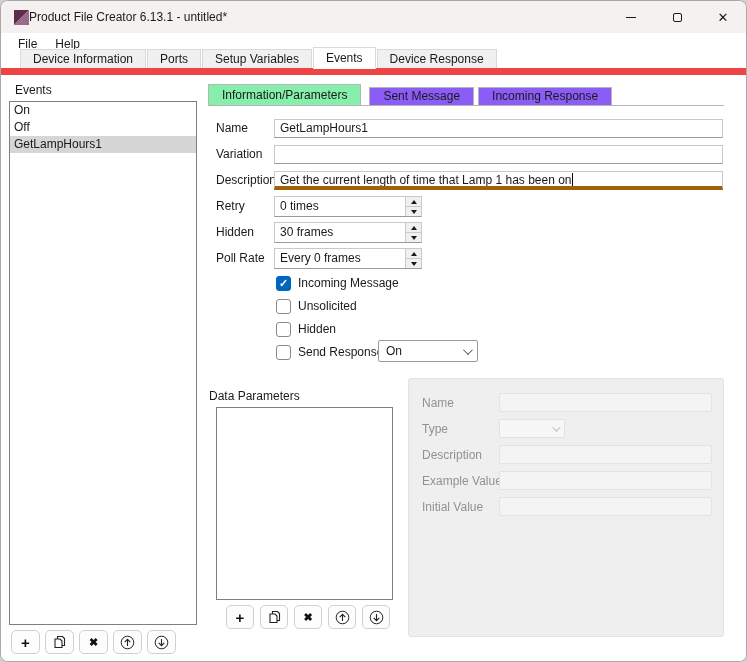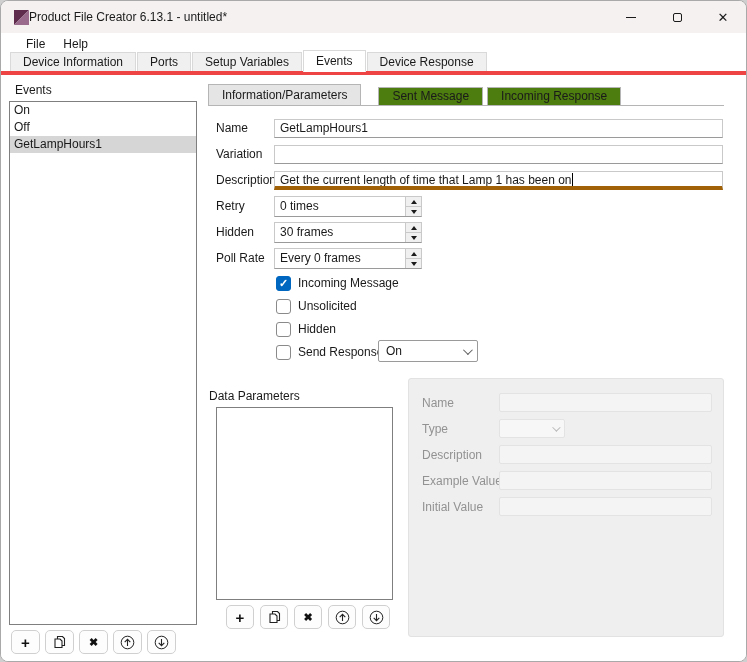--- a/index.html
+++ b/index.html
@@ -15,25 +15,25 @@
   .app-icon{ width:15px; height:15px; margin-left:13px; flex:0 0 auto; }
   .title-text{ font-size:12px; color:#1b1b1b; white-space:nowrap; }
   .win-controls{ margin-left:auto; display:flex; height:32px; }
   .win-btn{ width:46px; height:32px; display:flex; align-items:center; justify-content:center;
     cursor:default; }
   .glyph-min{ width:10px; height:1px; background:#1a1a1a; }
   .glyph-max{ width:9px; height:9px; border:1px solid #1a1a1a; border-radius:2px; }
   .glyph-close{ font-size:13px; line-height:1; color:#1a1a1a; }
   
   .menubar{ position:absolute; left:0; top:32px; right:0; height:21px; background:#ffffff;
-    display:flex; align-items:center; padding-left:16px; }
+    display:flex; align-items:center; padding-left:8px; }
   .menu-item{ padding:2px 9px; }
   
   .tabstrip{ position:absolute; left:0; top:53px; right:0; height:21px;
-    display:flex; align-items:flex-end; padding-left:9px; border-bottom:4px solid #ef4444; background:#fff; }
+    display:flex; align-items:flex-end; padding-left:19px; border-bottom:7px solid #ef4444; background:#fff; }
   .tab{ background:#f0f0f0; border:1px solid #d9d9d9; border-bottom:none; height:19px;
     line-height:18px; padding:0 12px; margin-right:1px; white-space:nowrap; }
   .tab.active{ background:#ffffff; height:22px; line-height:21px; margin-bottom:-1px;
     border-bottom:1px solid #ffffff; }
   
   .content{ position:absolute; left:0; top:75px; right:0; bottom:0; background:#fff; }
   .panel-label{ position:absolute; font-size:12px; color:#1a1a1a; }
   
   .events-label{ left:14px; top:7px; }
   .events-list{ position:absolute; left:8px; top:25px; width:188px; height:524px;
@@ -41,23 +41,23 @@
   .list-item{ height:17px; line-height:17px; padding-left:4px; white-space:nowrap; }
   .list-item.selected{ background:#d6d6d6; }
   .btn-row{ position:absolute; display:flex; gap:5px; }
   .events-btns{ left:10px; top:554px; }
   .icon-btn{ width:29px; height:24px; background:#fdfdfd; border:1px solid #d0d0d0;
     border-radius:5px; display:flex; align-items:center; justify-content:center; }
   .plus-glyph{ font-size:15px; font-weight:bold; line-height:1; color:#111; }
   .x-glyph{ font-size:11px; font-weight:bold; line-height:1; color:#111; }
   
   .subtabs{ position:absolute; left:207px; top:8px; display:flex; align-items:flex-end; height:21px; }
-  .subtab{ background:#4d7c0f; border:1px solid #b5b5b5; border-bottom:none; height:18px;
+  .subtab{ background:#8b5cf6; border:1px solid #b5b5b5; border-bottom:none; height:18px;
     line-height:17px; padding:0 13px; margin-right:4px; white-space:nowrap; }
-  .subtab.active{ background:#e5e5e5; height:21px; line-height:20px; margin-right:17px; }
+  .subtab.active{ background:#86efac; height:21px; line-height:20px; margin-right:8px; }
   .subtab-underline{ position:absolute; left:207px; top:29px; width:516px; height:1px; background:#b5b5b5; }
   
   .field-label{ position:absolute; left:215px; line-height:19px; }
   .text-field{ position:absolute; left:273px; width:449px; height:19px; background:#fff;
     border:1px solid #c9c9c9; border-bottom-color:#9a9a9a; padding:0 5px; line-height:17px;
     white-space:nowrap; overflow:hidden; }
   .text-field.focused{ border-bottom:4px solid #a16207; }
   .caret{ display:inline-block; width:1px; height:13px; background:#000; vertical-align:-2px; }
   .spin-field{ position:absolute; left:273px; width:148px; height:21px; background:#fff;
     border:1px solid #c9c9c9; border-bottom-color:#9a9a9a; display:flex; }

